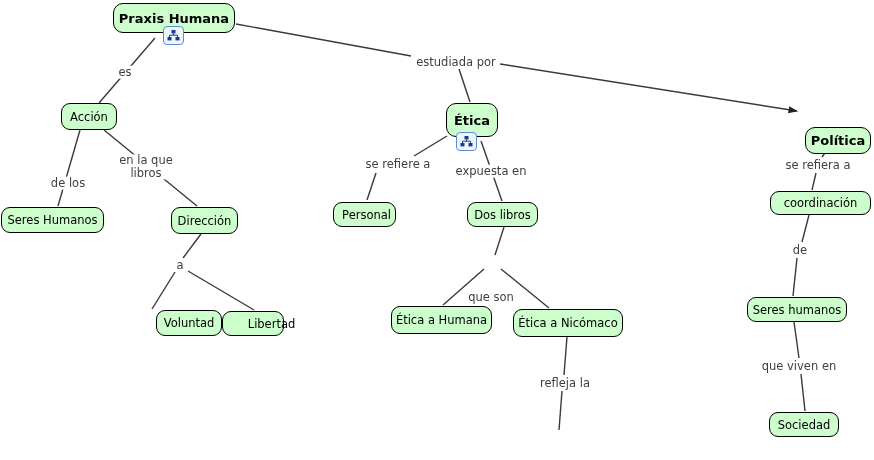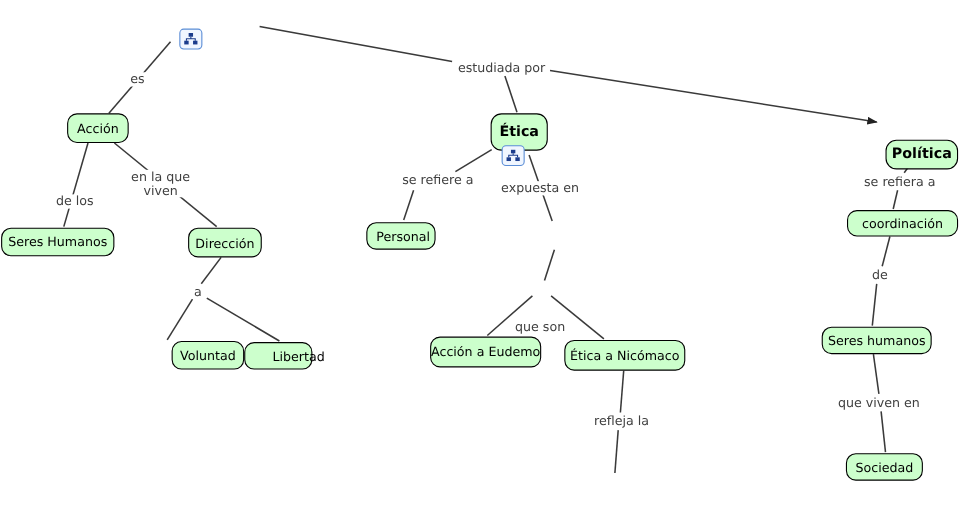--- a/index.html
+++ b/index.html
@@ -97,21 +97,21 @@
       <div>es</div>
     </div>
     <div class="link-label" style="left: 456px; top: 62px;">
       <div>estudiada por</div>
     </div>
     <div class="link-label" style="left: 68px; top: 183px;">
       <div>de los</div>
     </div>
     <div class="link-label" style="left: 146px; top: 167px;">
       <div>en la que</div>
-      <div>viven</div>
+      <div>libros</div>
     </div>
     <div class="link-label" style="left: 180px; top: 265px;">
       <div>a</div>
     </div>
     <div class="link-label" style="left: 398px; top: 164px;">
       <div>se refiere a</div>
     </div>
     <div class="link-label" style="left: 491px; top: 171px;">
       <div>expuesta en</div>
     </div>
@@ -122,20 +122,23 @@
       <div>refleja la</div>
     </div>
     <div class="link-label" style="left: 818px; top: 165px;">
       <div>se refiera a</div>
     </div>
     <div class="link-label" style="left: 800px; top: 250px;">
       <div>de</div>
     </div>
     <div class="link-label" style="left: 799px; top: 366px;">
       <div>que viven en</div>
+    </div>
+    <div class="node bold" style="left: 113px; top: 3px; width: 122px; height: 30px;">
+      <span>Praxis Humana</span>
     </div>
     <div class="cmap-icon" style="left: 163px; top: 26px;">
       <svg width="13" height="11" viewBox="0 0 13 11">
         <rect x="4.5" y="0" width="4" height="3.4" fill="#1b3c8c"></rect>
         <rect x="0.5" y="7" width="4" height="3.4" fill="#1b3c8c"></rect>
         <rect x="8.5" y="7" width="4" height="3.4" fill="#1b3c8c"></rect>
         <path d="M6.5,3.4 L6.5,5.2 M2.5,7 L2.5,5.2 L10.5,5.2 L10.5,7" stroke="#1b3c8c" stroke-width="1" fill="none"></path>
       </svg>
     </div>
     <div class="node" style="left: 61px; top: 103px; width: 56px; height: 27px;">
@@ -160,22 +163,25 @@
       <svg width="13" height="11" viewBox="0 0 13 11">
         <rect x="4.5" y="0" width="4" height="3.4" fill="#1b3c8c"></rect>
         <rect x="0.5" y="7" width="4" height="3.4" fill="#1b3c8c"></rect>
         <rect x="8.5" y="7" width="4" height="3.4" fill="#1b3c8c"></rect>
         <path d="M6.5,3.4 L6.5,5.2 M2.5,7 L2.5,5.2 L10.5,5.2 L10.5,7" stroke="#1b3c8c" stroke-width="1" fill="none"></path>
       </svg>
     </div>
     <div class="node" style="left: 333px; top: 202px; width: 63px; height: 25px; justify-content: flex-end;">
       <span>Personal</span>
     </div>
+    <div class="node" style="left: 467px; top: 202px; width: 71px; height: 25px;">
+      <span>Dos libros</span>
+    </div>
     <div class="node" style="left: 391px; top: 306px; width: 101px; height: 28px;">
-      <span>Acción a Eudemo</span>
+      <span>Ética a Humana</span>
     </div>
     <div class="node" style="left: 513px; top: 309px; width: 110px; height: 28px;">
       <span>Ética a Nicómaco</span>
     </div>
     <div class="node bold" style="left: 805px; top: 108px; width: 66px; height: 27px; margin-top: 19px;">
       <span>Política</span>
     </div>
     <div class="node" style="left: 770px; top: 191px; width: 101px; height: 24px;">
       <span>coordinación</span>
     </div>

